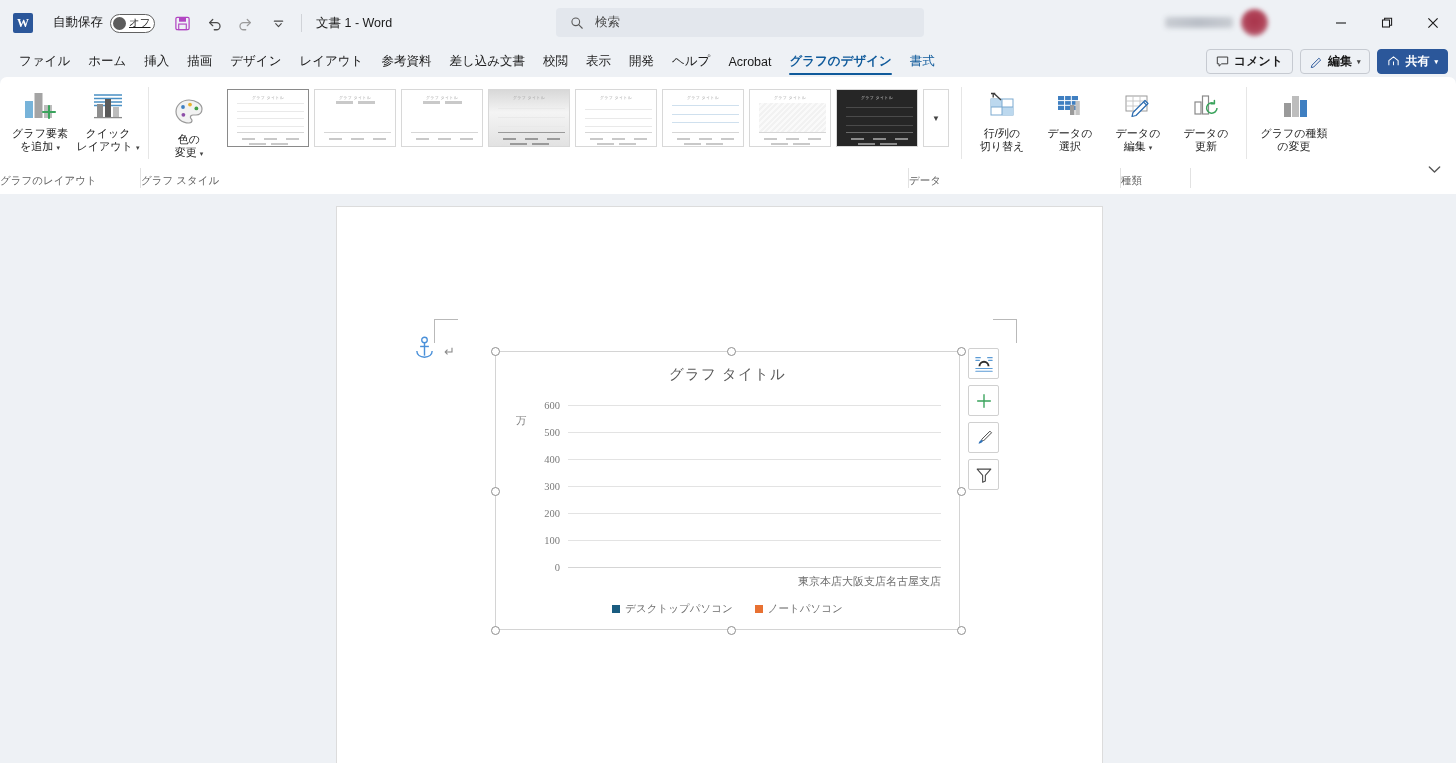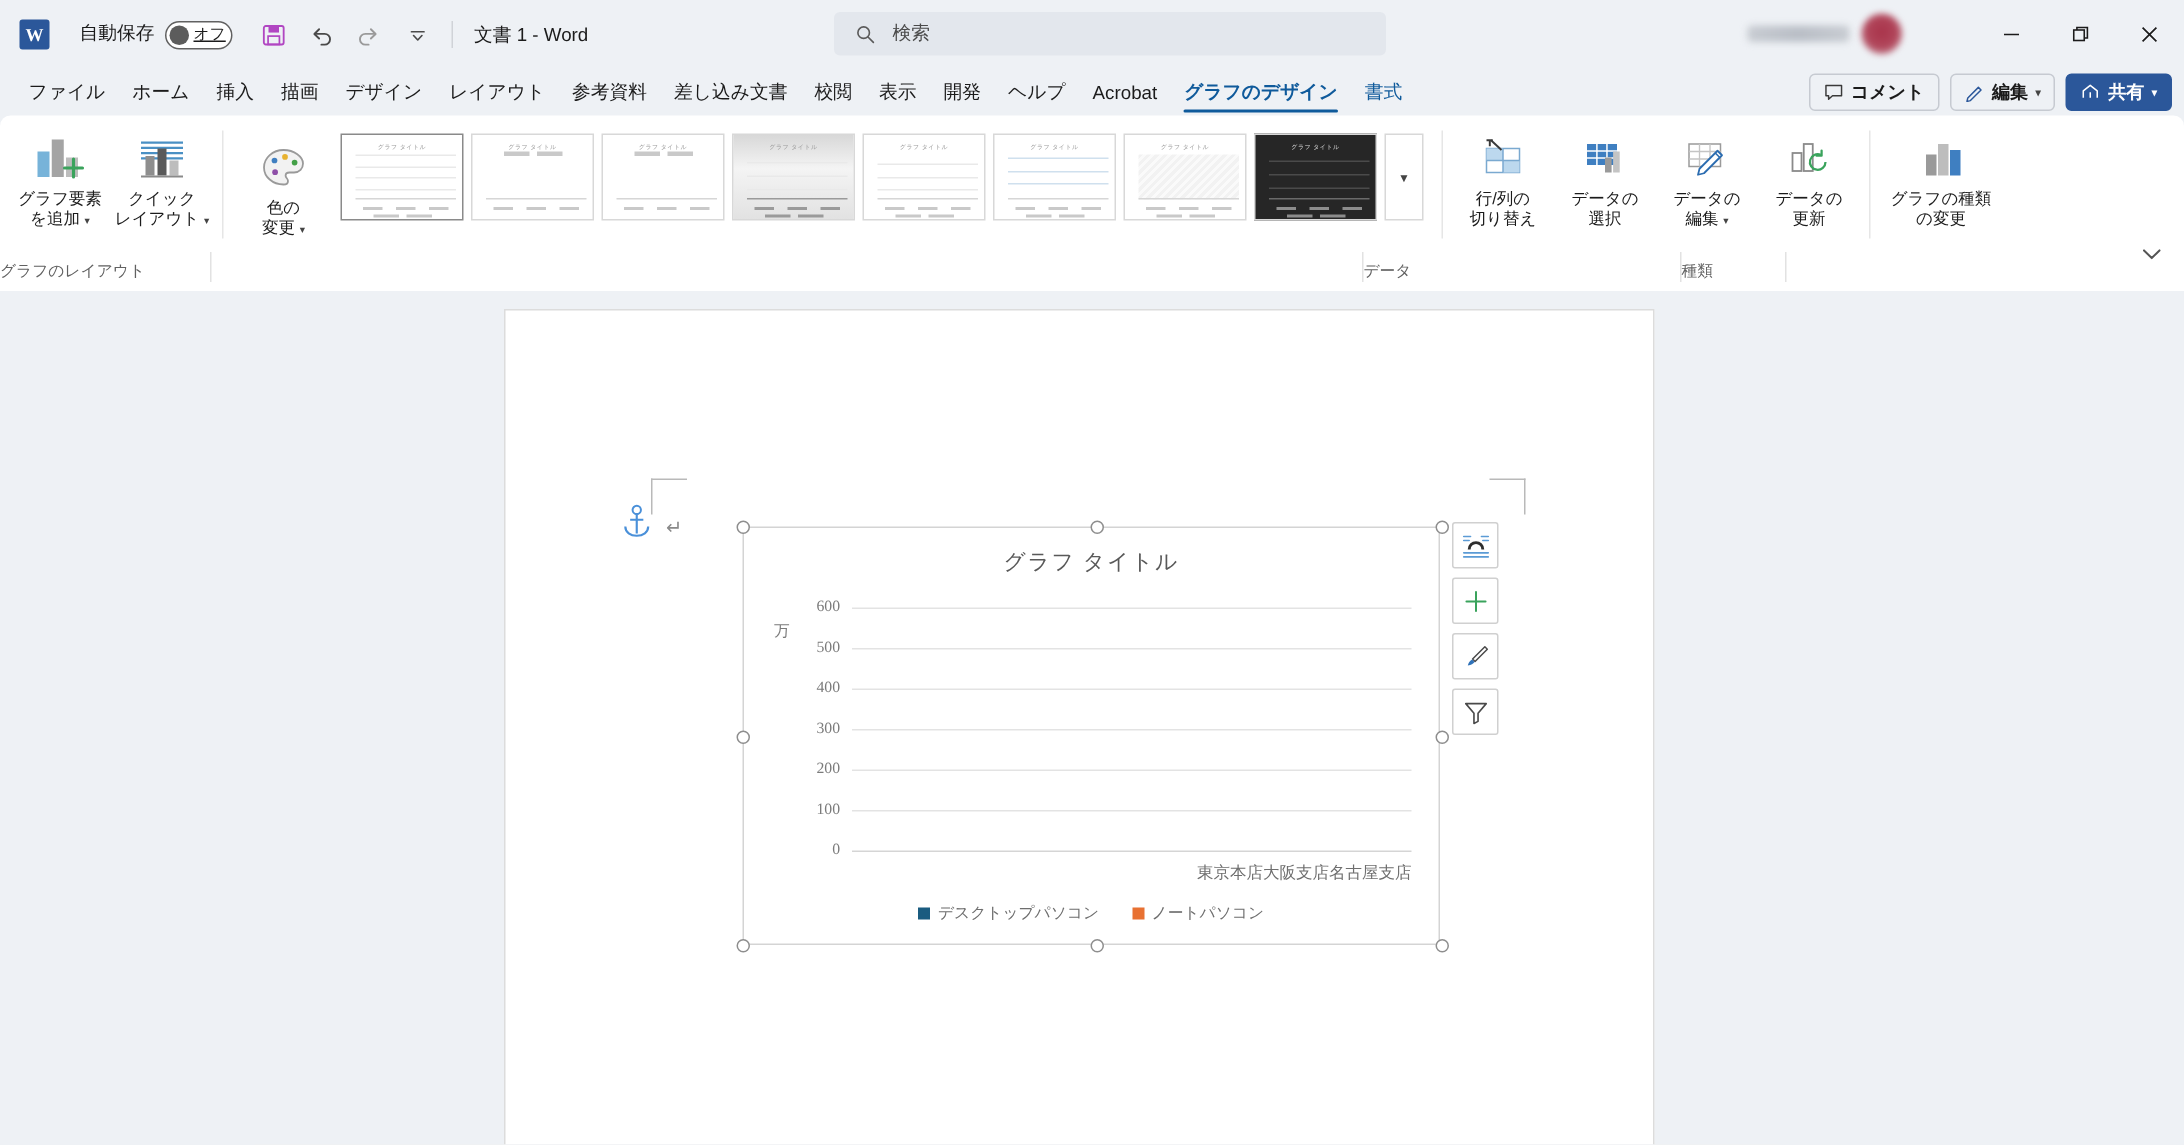--- a/index.html
+++ b/index.html
@@ -761,20 +761,21 @@
           </svg>
       </div>
     </div>
 
     <div class="grouplabels">
       <div class="gline" style="left:140px"></div>
       <div class="gline" style="left:908px"></div>
       <div class="gline" style="left:1120px"></div>
       <div class="gline" style="left:1190px"></div>
       <div class="glabel" style="left:0;width:140px">グラフのレイアウト</div>
+      <div class="glabel" style="left:141px;width:766px">グラフ スタイル</div>
       <div class="glabel" style="left:909px;width:210px">データ</div>
       <div class="glabel" style="left:1121px;width:68px">種類</div>
     </div>
   </div>
 
   <div class="canvas">
     <div class="page">
       <div class="mark-tl"></div>
       <div class="mark-tr"></div>
 

